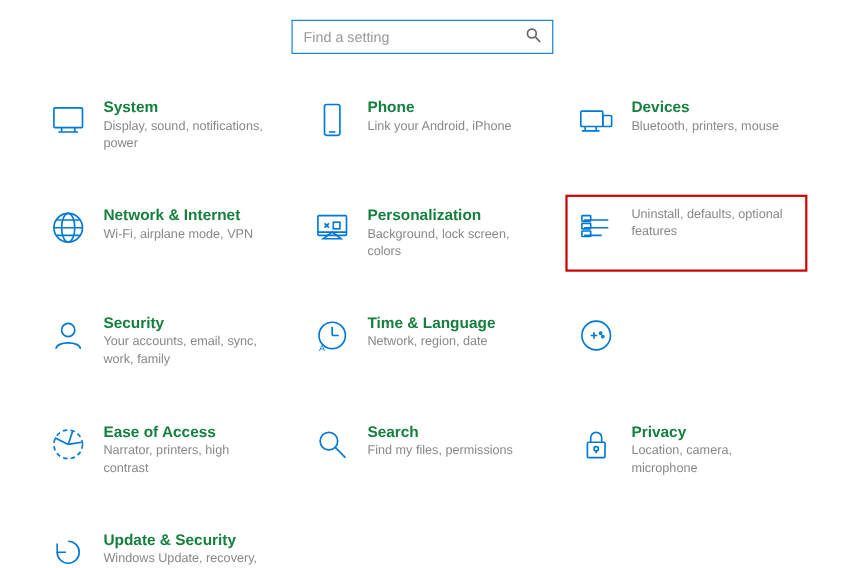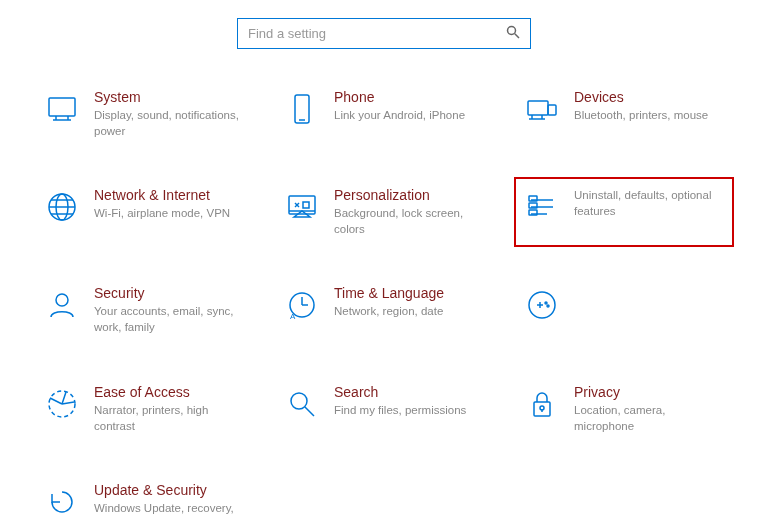--- a/index.html
+++ b/index.html
@@ -10,21 +10,21 @@
       height: 516px;
       overflow: hidden;
       display: flex;
       flex-direction: column;
       align-items: center;
     }
 
     .search-bar-container {
       margin-top: 18px;
       margin-bottom: 30px;
-      width: 294px;
+      width: 238px;
     }
 
     .search-bar {
       display: flex;
       align-items: center;
       border: 1.5px solid #0078d7;
       padding: 6px 10px;
       width: 100%;
       background: #fff;
     }
@@ -86,22 +86,22 @@
       stroke-width: 1.5;
     }
 
     .text-block {
       display: flex;
       flex-direction: column;
     }
 
     .setting-title {
       font-size: 14px;
-      font-weight: 400;
-      color: #7f1d1d;
+      font-weight: 700;
+      color: #15803d;
       margin-bottom: 2px;
     }
 
     .setting-desc {
       font-size: 11.5px;
       color: #888;
       line-height: 1.4;
     }
   </style>
 </head>

